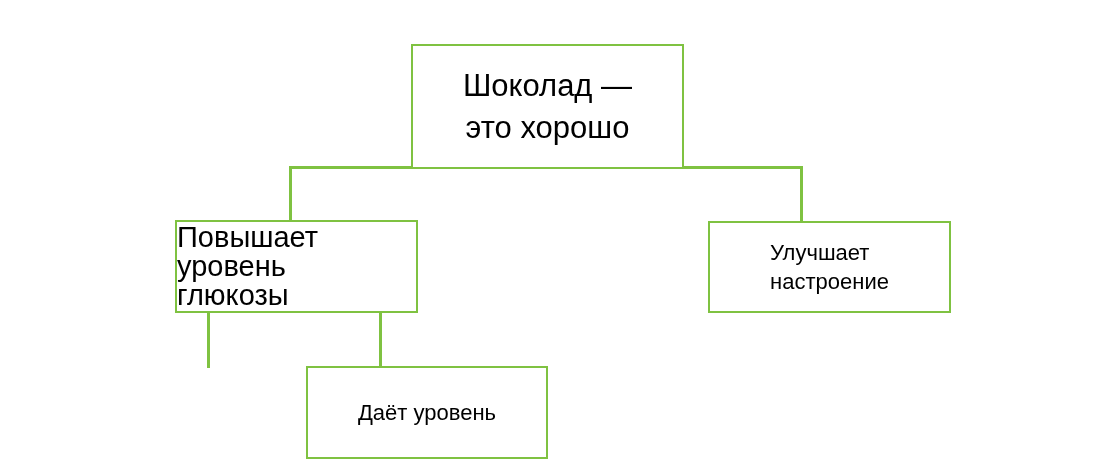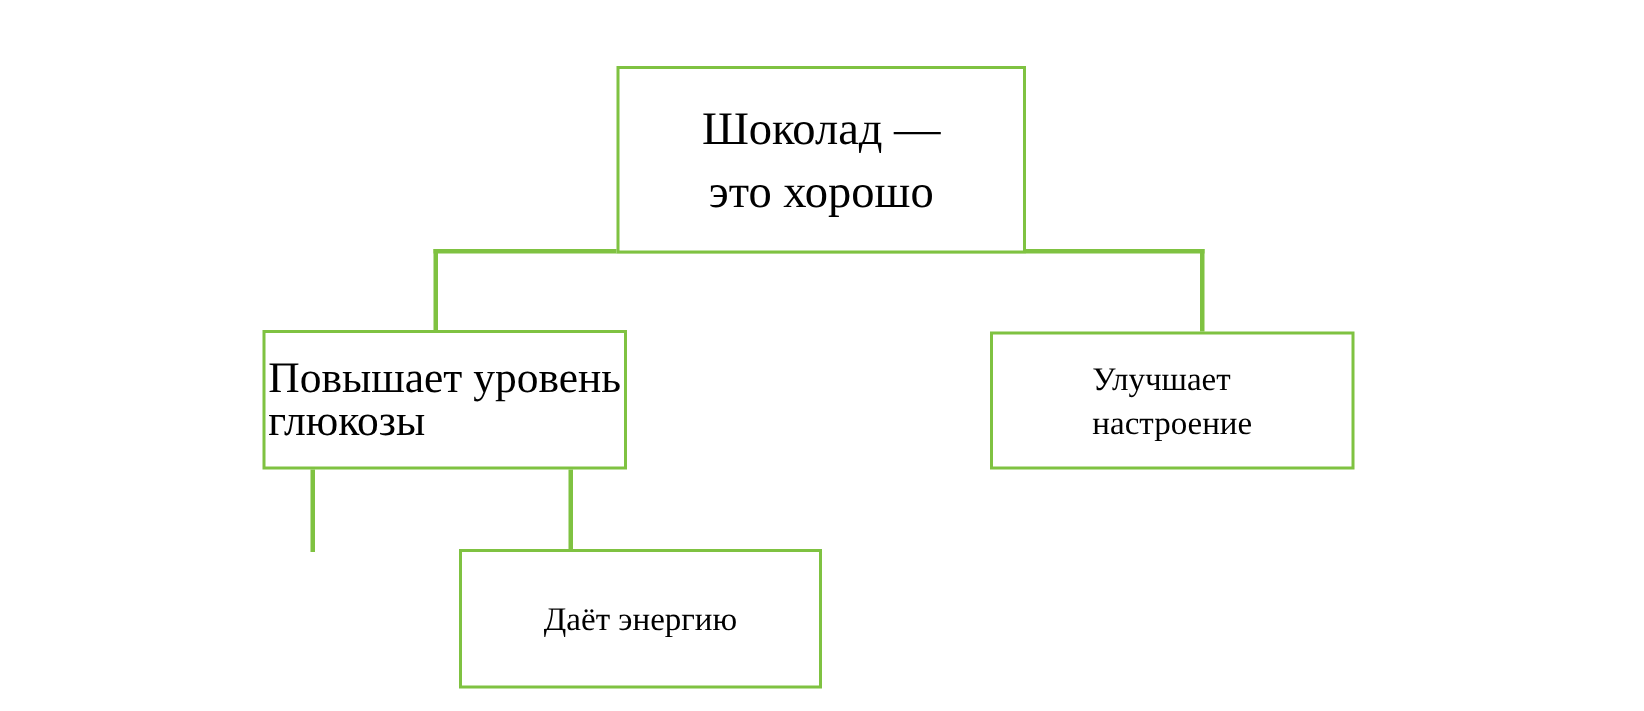--- a/index.html
+++ b/index.html
@@ -3,40 +3,40 @@
 <meta charset="utf-8">
 <style>
   :root { --accent: #7FC241; --text: #000000; --bg: #FFFFFF; }
   html, body { margin: 0; padding: 0; background: var(--bg); }
   .canvas {
     position: relative;
     width: 1096px;
     height: 474px;
     background: var(--bg);
     overflow: hidden;
-    font-family: Liberation Serif, serif;
+    font-family: Liberation Sans, sans-serif;
   }
   .node {
     position: absolute;
     box-sizing: border-box;
     border: 2px solid var(--accent);
     background: var(--bg);
     display: flex;
     align-items: center;
     justify-content: center;
     color: var(--text);
   }
   .node .label {
     white-space: pre-line;
     text-align: left;
   }
   .node-root   { left: 411px; top: 44px;  width: 273px; height: 125px; font-size: 31px; line-height: 42px; }
   .node-root .label { text-align: center; }
   .node-glucose{ left: 175px; top: 220px; width: 243px; height: 93px;  font-size: 29px; line-height: 29px; }
-  .node-mood   { left: 660px; top: 221px; width: 243px; height: 92px;  font-size: 22px; line-height: 29px; }
+  .node-mood   { left: 708px; top: 221px; width: 243px; height: 92px;  font-size: 22px; line-height: 29px; }
   .node-think  { left: 31px;  top: 366px; width: 243px; height: 93px;  font-size: 22px; line-height: 29px; }
   .node-energy { left: 306px; top: 366px; width: 242px; height: 93px;  font-size: 22px; line-height: 29px; }
   .connector { position: absolute; background: var(--accent); }
   .c-top-h        { left: 289px; top: 166px; width: 514px; height: 3px; }
   .c-drop-glucose { left: 289px; top: 166px; width: 3px;  height: 57px; }
   .c-drop-mood    { left: 800px; top: 166px; width: 3px;  height: 58px; }
   .c-drop-think   { left: 207px; top: 311px; width: 3px;  height: 57px; }
   .c-drop-energy  { left: 379px; top: 311px; width: 3px;  height: 57px; }
 </style>
 </head>
@@ -60,16 +60,16 @@
 глюкозы</span>
   </div>
 
   <div class="node node-mood">
     <span class="label">Улучшает
 настроение</span>
   </div>
 
 
   <div class="node node-energy">
-    <span class="label">Даёт энергию</span>
+    <span class="label">Даёт уровень</span>
   </div>
 
 </div>
 
 </body></html>

